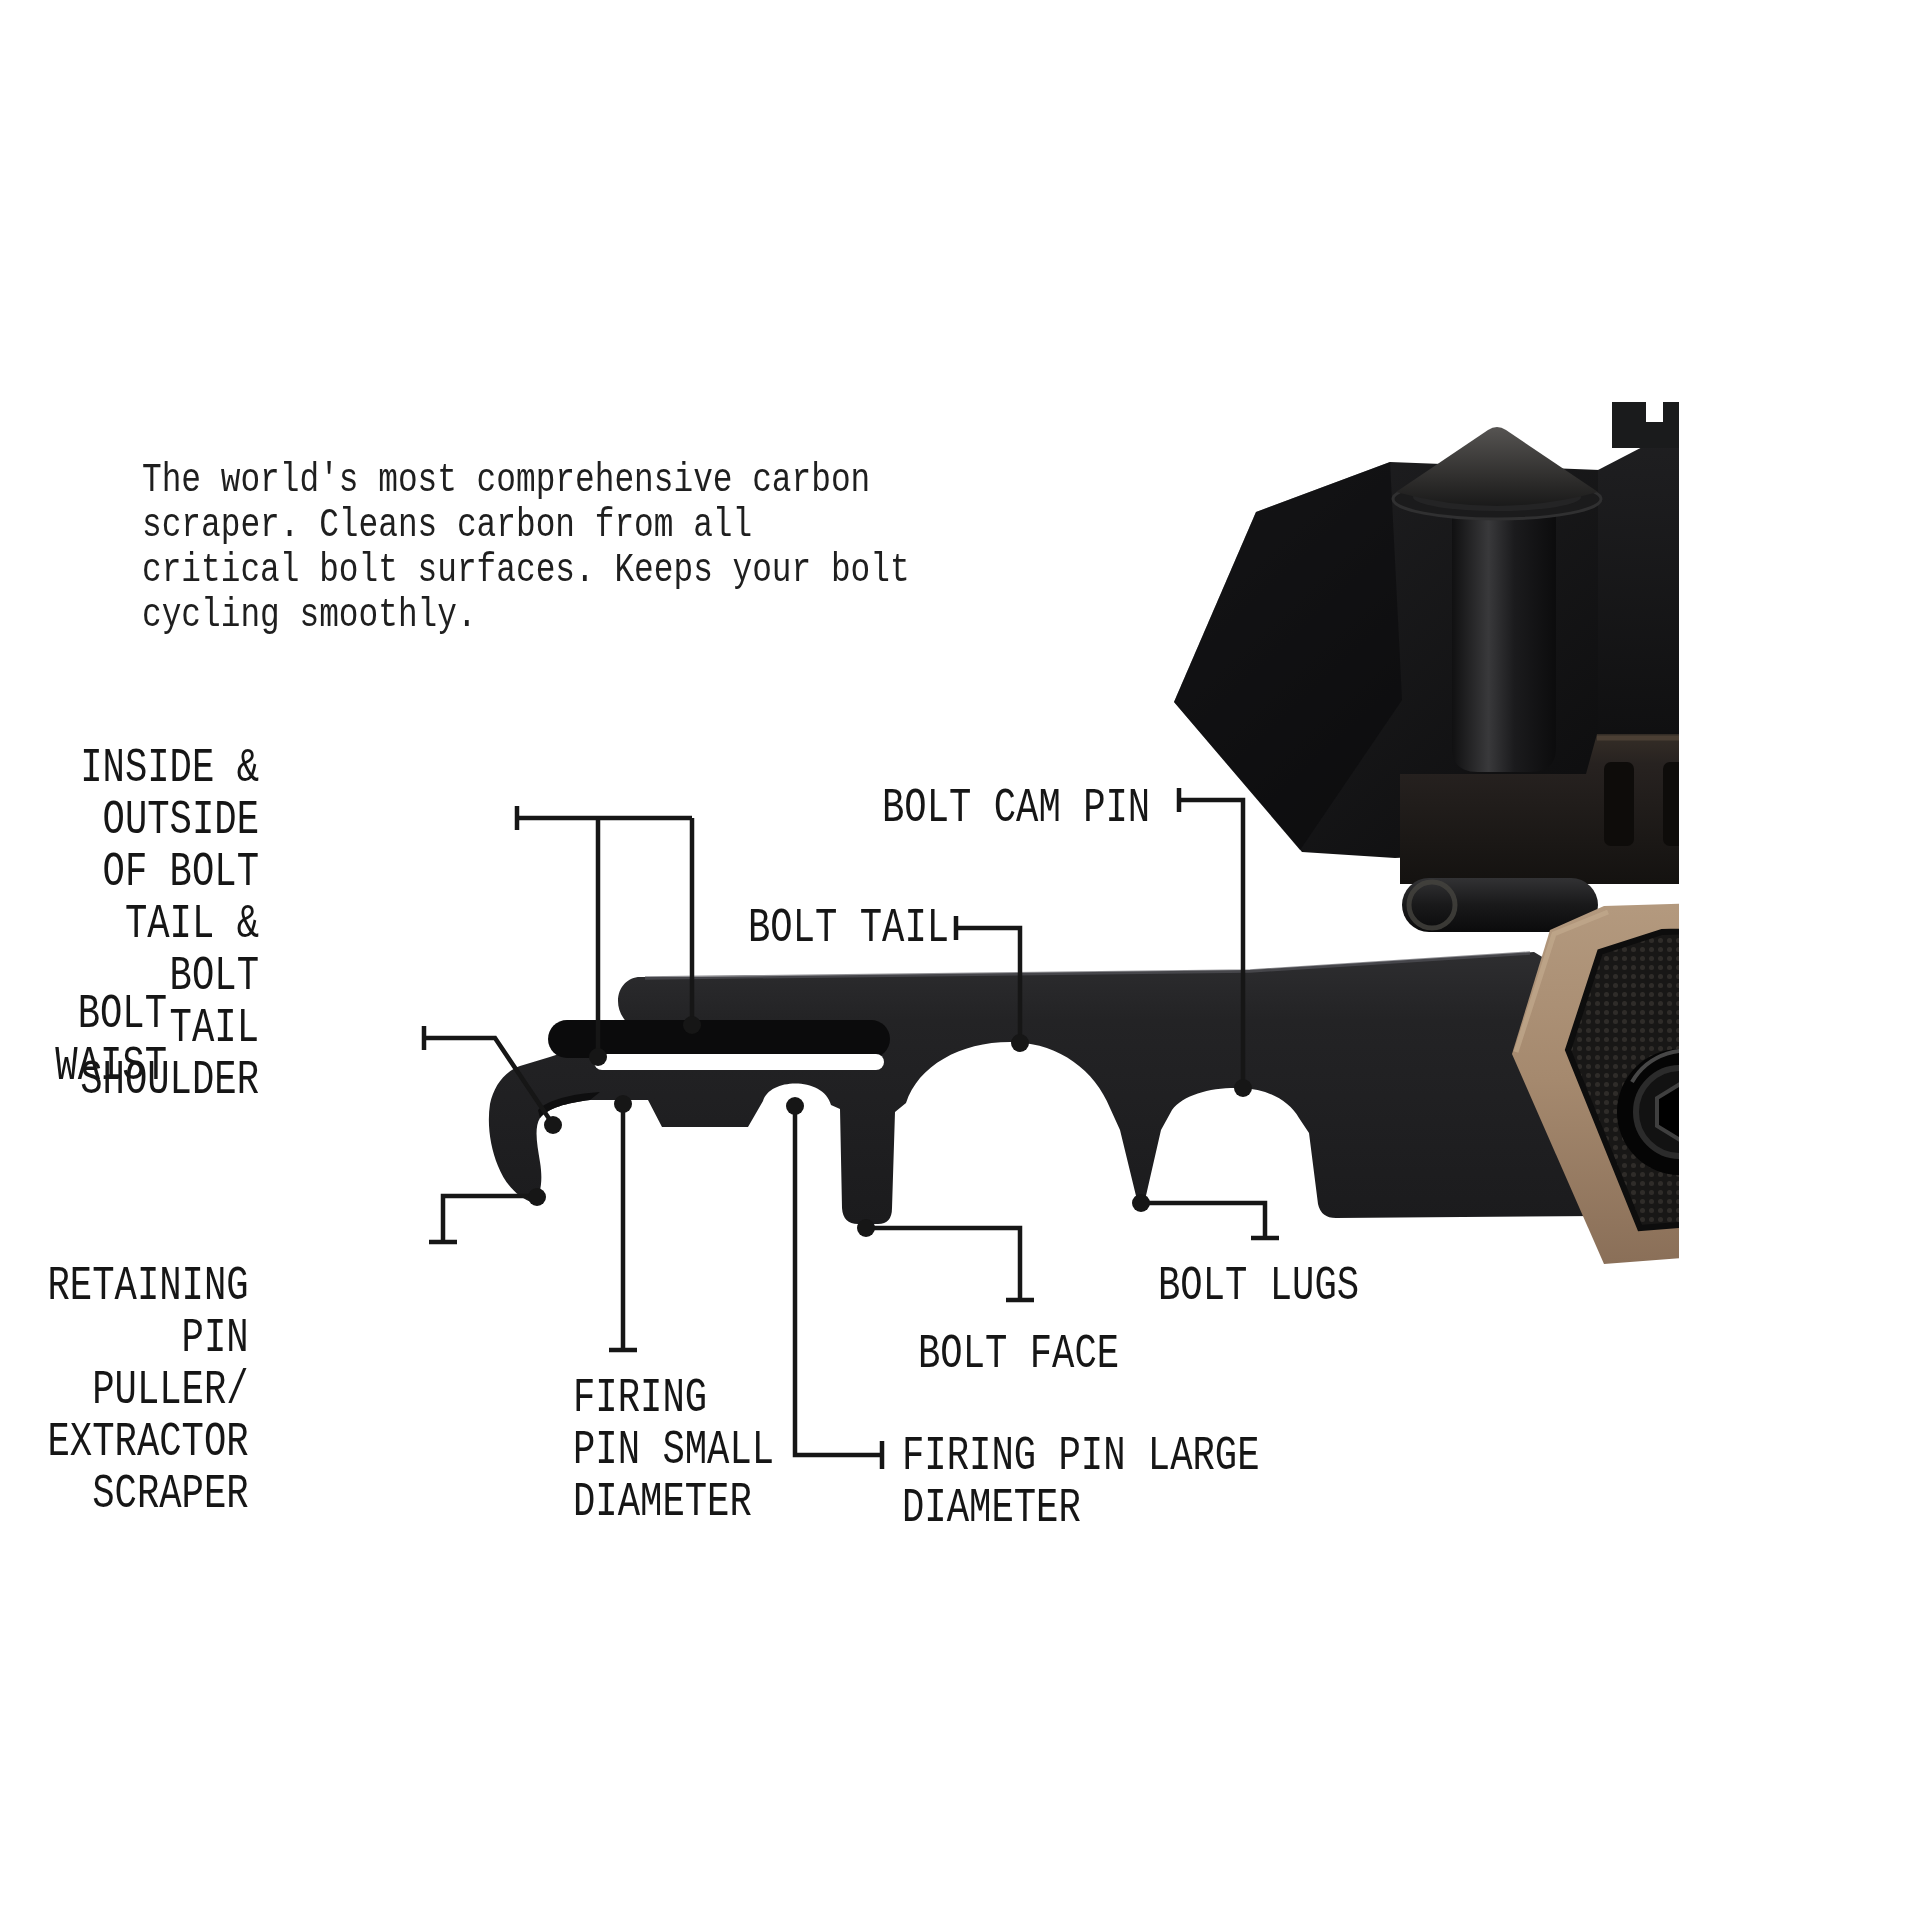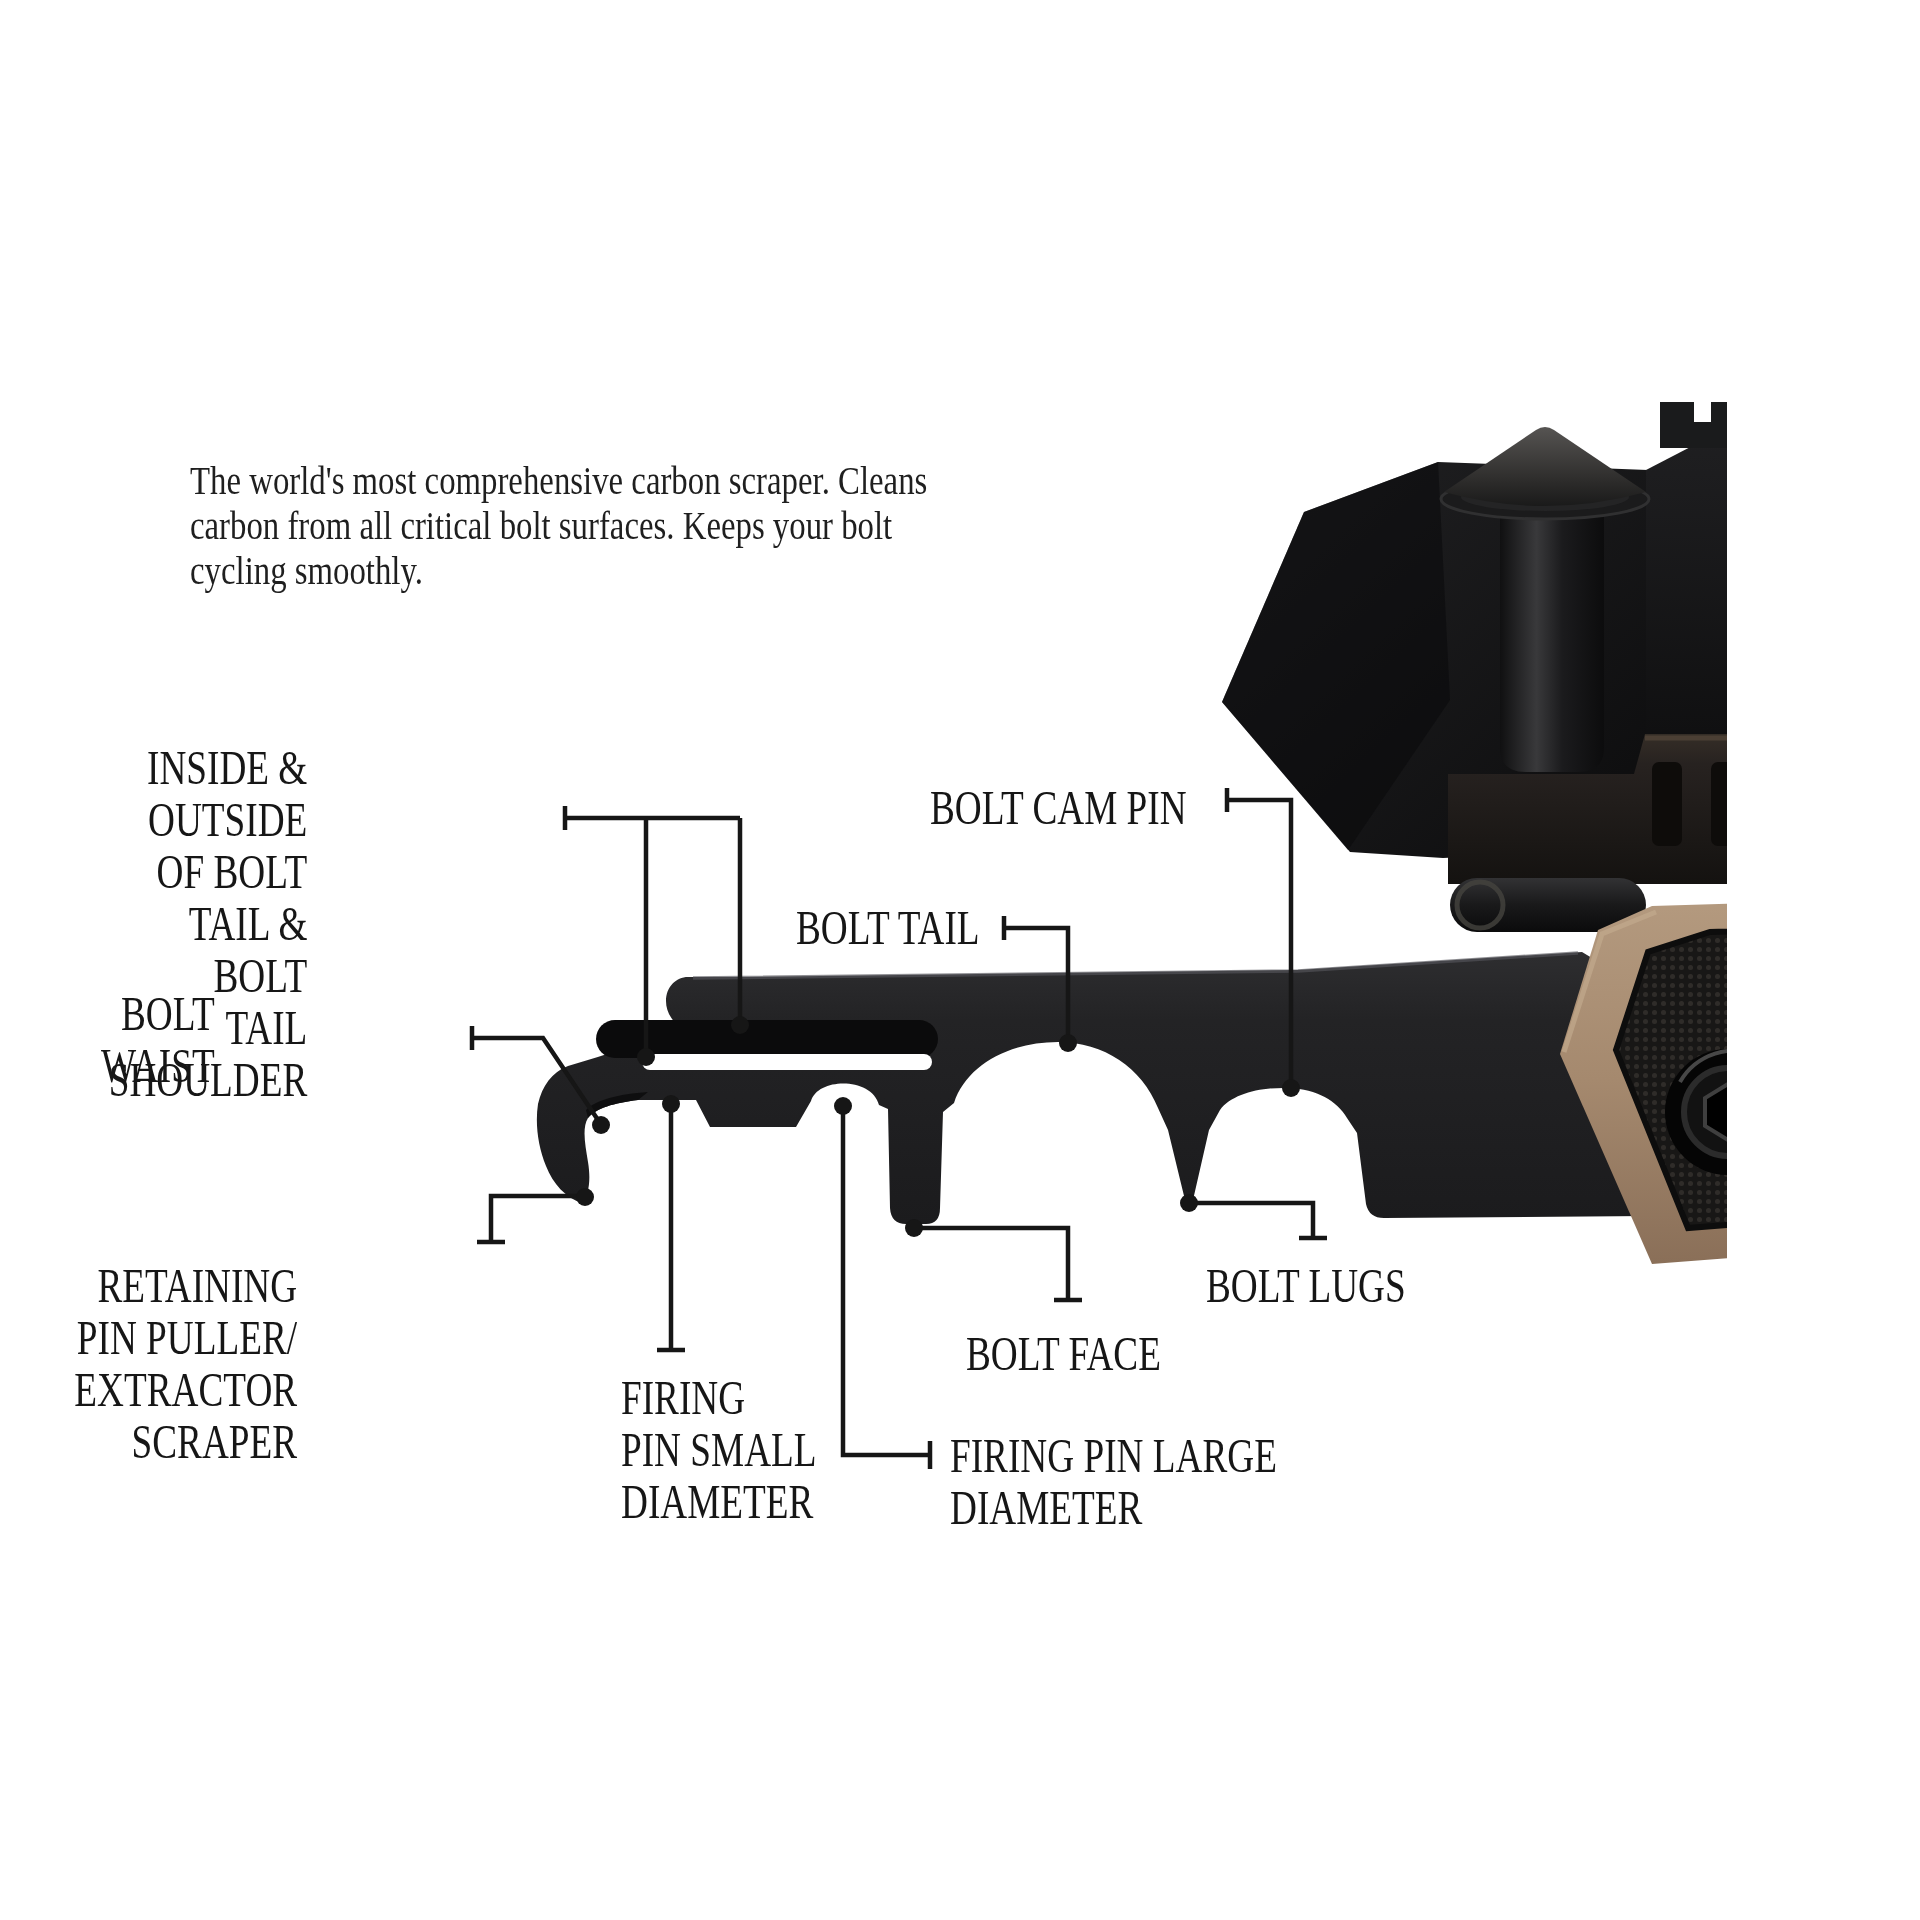--- a/index.html
+++ b/index.html
@@ -1,18 +1,18 @@
 <!DOCTYPE html>
 <html><head>
 <meta charset="utf-8">
 <style>
   html,body{margin:0;padding:0;background:#ffffff;}
   .canvas{
     position:relative;width:1679px;height:1920px;background:#ffffff;overflow:hidden;
-    font-family:Liberation Serif, serif;color:#1a1a1a;margin-left:48px;
+    font-family:Liberation Mono, monospace;color:#1a1a1a;
   }
   .art{position:absolute;left:0;top:0;width:1920px;height:1920px;}
   .para{
     position:absolute;left:142px;top:458px;width:980px;
     font-size:41px;line-height:45px;color:#1f1f1f;
     transform:scaleX(.80);transform-origin:left top;white-space:pre-line;
   }
   .label{
     position:absolute;font-size:49px;line-height:52px;letter-spacing:0px;
     color:#161616;white-space:pre-line;z-index:5;

